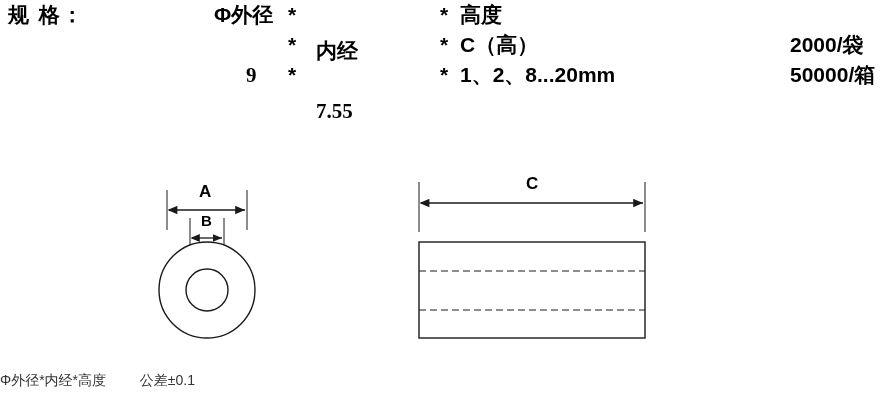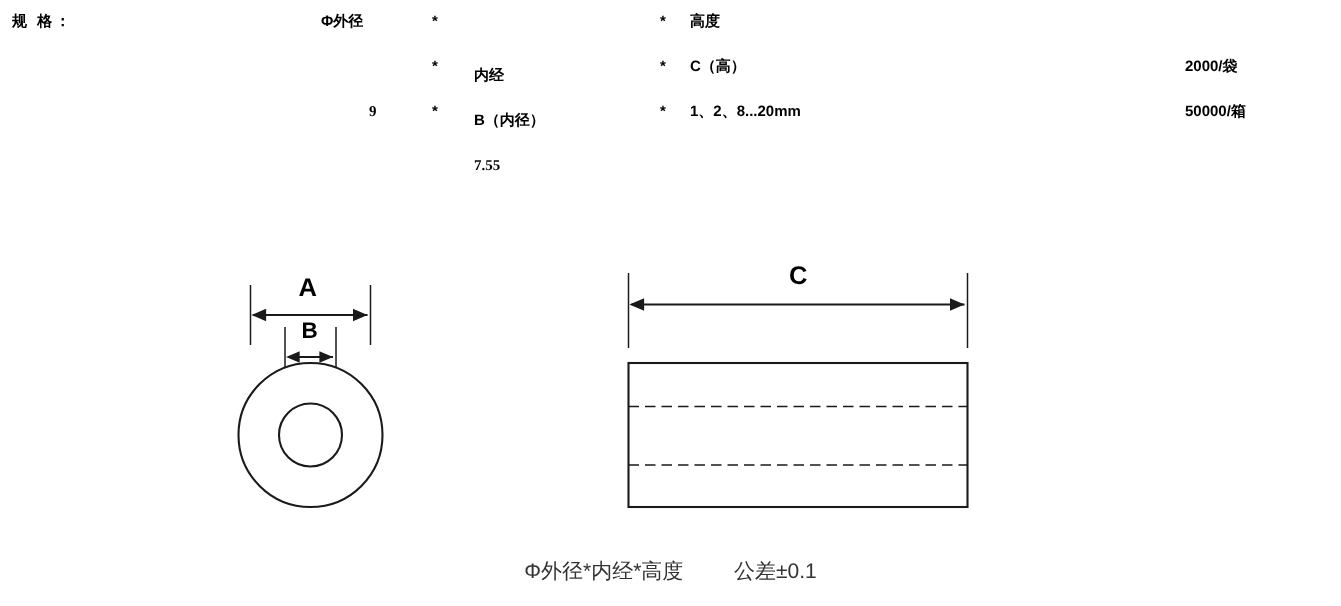--- a/index.html
+++ b/index.html
@@ -23,21 +23,21 @@
     top: 0;
     width: 894px;
   }
   .spec-row {
     position: relative;
     height: 30px;
   }
   .cell {
     position: absolute;
     white-space: nowrap;
-    font-size: 10px;
+    font-size: 21px;
     font-weight: bold;
     font-family: "Liberation Sans", sans-serif;
     line-height: 22px;
   }
   .cell-label      { left: 8px;   top: 4px; letter-spacing: 2px; }
   .cell-c1         { left: 214px; top: 4px; }
   .cell-c1b        { left: 178px; top: 4px; }
   .cell-c1c        { left: 246px; top: 4px; }
   .cell-star1      { left: 288px; top: 4px; }
   .cell-c2         { left: 316px; top: 4px; margin-top: 36px; }
@@ -58,21 +58,21 @@
     width: 894px;
     height: 210px;
   }
 
   
   .caption {
     position: absolute;
     left: 0;
     top: 372px;
     width: 894px;
-    text-align: center;
+    text-align: left;
     font-size: 14px;
     font-family: "Liberation Sans", sans-serif;
     color: #333333;
   }
   .caption span { display: inline-block; }
   .caption .cap-gap { width: 26px; }
 </style>
 </head>
 <body>
 
@@ -82,21 +82,20 @@
     <div class="cell cell-label">规 格：</div>
     <div class="cell cell-c1">Φ外径</div>
     <div class="cell cell-star1">*</div>
     <div class="cell cell-c2">内经</div>
     <div class="cell cell-star2">*</div>
     <div class="cell cell-c3">高度</div>
   </div>
 
   <div class="spec-row">
     <div class="cell cell-star1">*</div>
-    <div class="cell cell-c2">B（内径）</div>
     <div class="cell cell-star2">*</div>
     <div class="cell cell-c3">C（高）</div>
     <div class="cell cell-c4">2000/袋</div>
   </div>
 
   <div class="spec-row">
     <div class="cell cell-c1c mono-num">9</div>
     <div class="cell cell-star1">*</div>
     <div class="cell cell-c2 mono-num">7.55</div>
     <div class="cell cell-star2">*</div>

